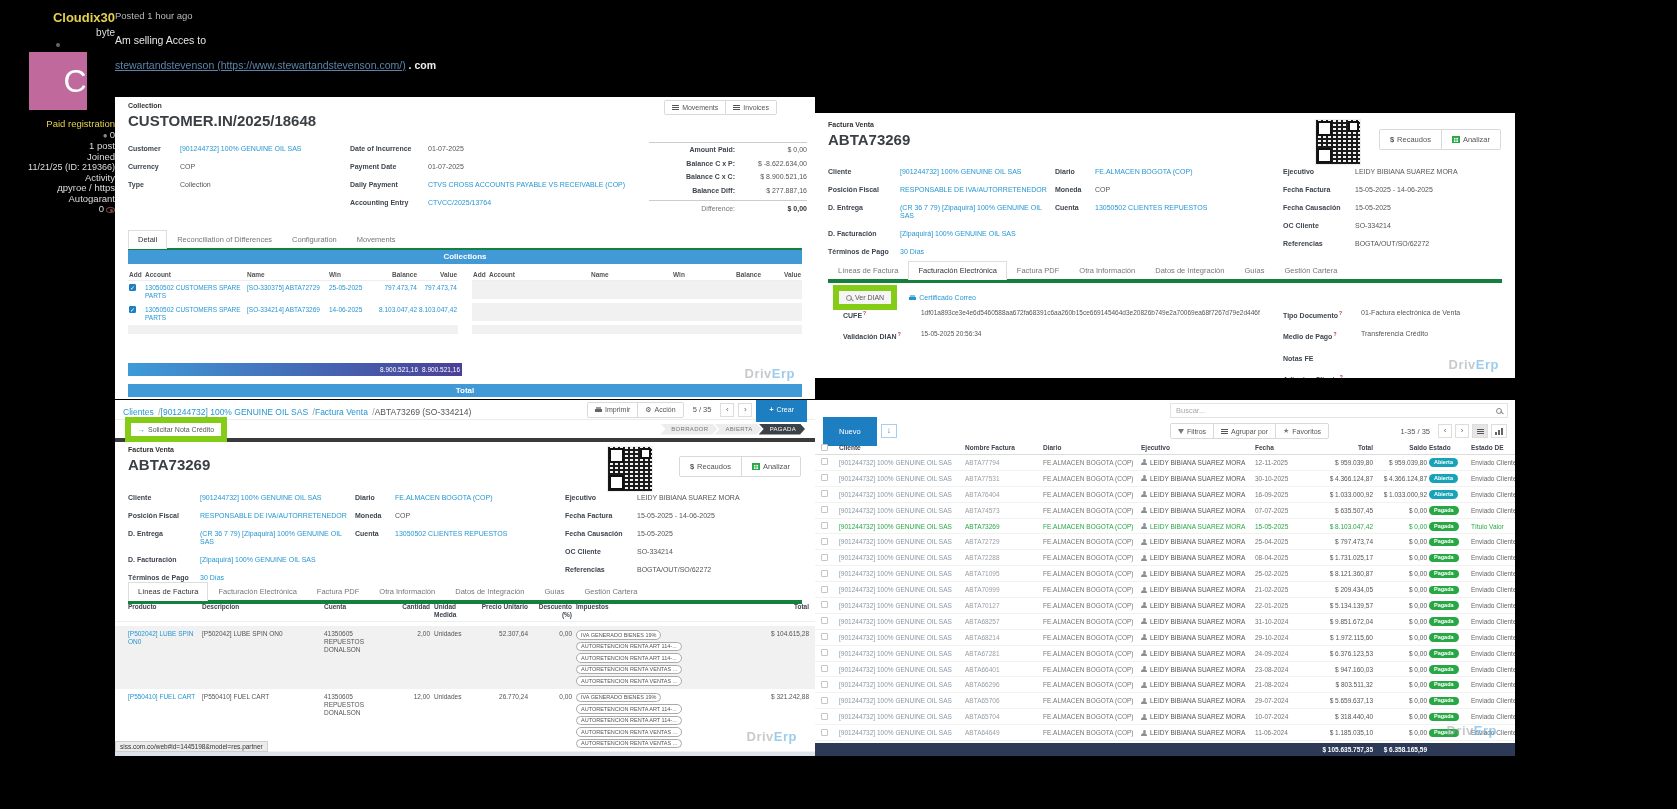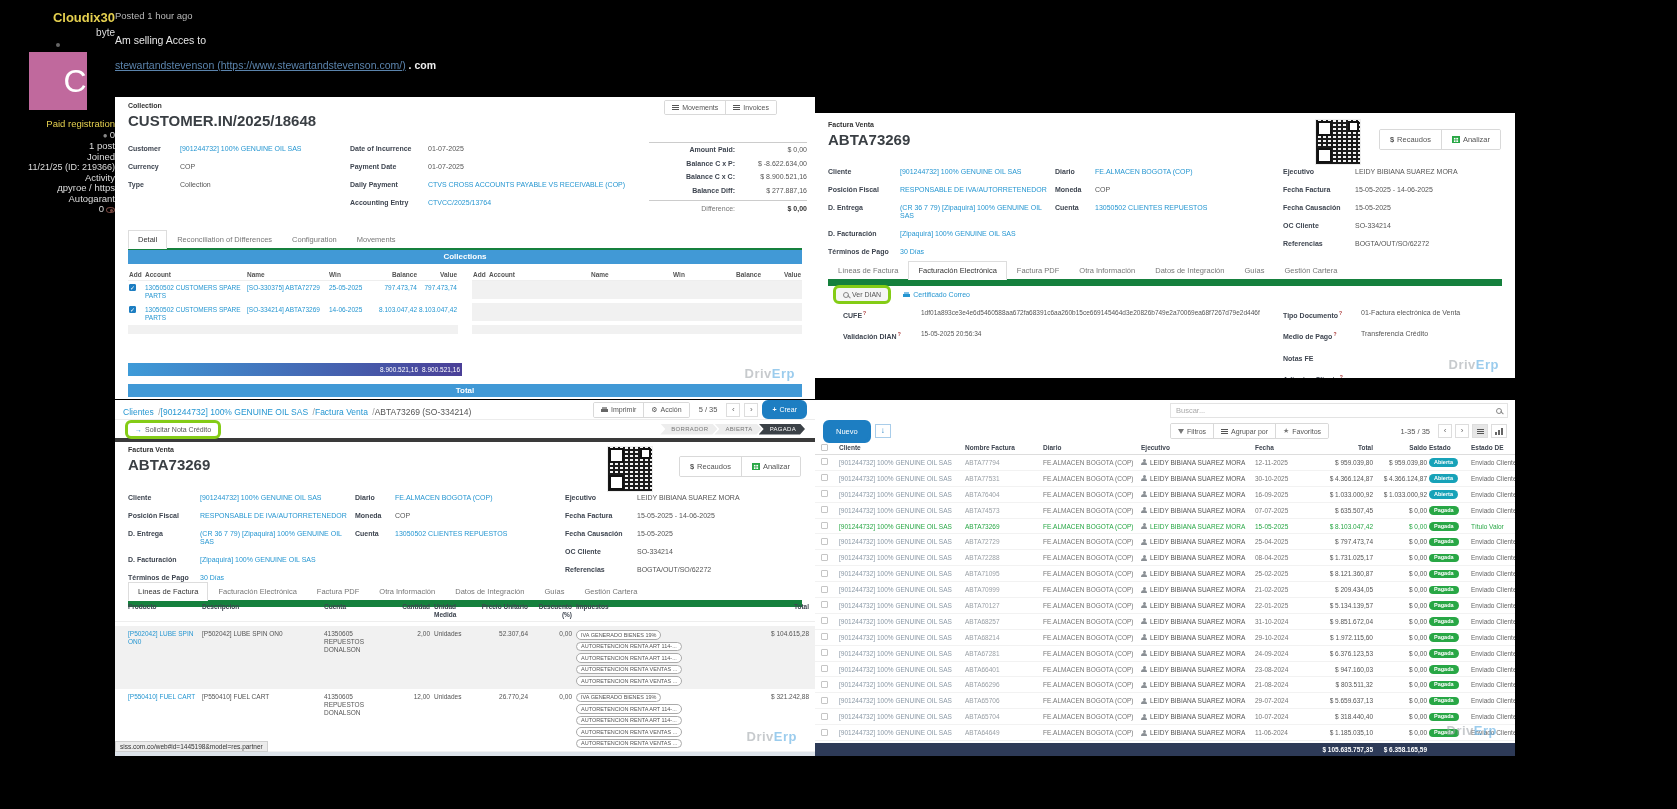--- a/index.html
+++ b/index.html
@@ -21,26 +21,26 @@
   .sline.small{font-size:9px;}
   .repdot{color:#888;font-size:8px;margin-right:2px;}
   .posthead{position:absolute;left:115px;top:10px;}
   .posted{font-size:9.5px;color:#b9b9b9;}
   .postline{font-size:10.5px;color:#e6e6e6;margin-top:13px;}
   .postlink{font-size:10.5px;color:var(--postlink);text-decoration:underline;}
   .postsuffix{font-size:10.5px;color:#eee;font-weight:bold;text-decoration:none;}
 
   
   .panel{position:absolute;background:#fff;overflow:hidden;}
-  .obtn{display:inline-flex;align-items:center;gap:3px;background:#fff;border:3px solid #84cc16;border-radius:6px;font-size:7px;color:#555;padding:3px 7px;white-space:nowrap;cursor:pointer;}
+  .obtn{display:inline-flex;align-items:center;gap:3px;background:#fff;border:6px solid #84cc16;border-radius:0;font-size:7px;color:#555;padding:3px 7px;white-space:nowrap;cursor:pointer;}
   .obtn.primary{background:var(--primary);border-color:var(--primary);color:#fff;}
   .bgrp{display:inline-flex;border:1px solid #d9d9d9;border-radius:2px;overflow:hidden;}
   .bgrp .obtn{border:none;border-left:1px solid #d9d9d9;border-radius:0;}
   .bgrp .obtn:first-child{border-left:none;}
-  .tabs{display:flex;border-bottom:7px solid #15803d;align-items:center;}
+  .tabs{display:flex;border-bottom:4px solid #15803d;align-items:center;}
   .tab{font-size:7.5px;color:#777;padding:4px 9px;white-space:nowrap;border:1px solid transparent;margin-bottom:-1px;cursor:pointer;}
   .tab.active{color:#333;background:#fff;border-color:#ddd #ddd #fff #ddd;}
   .frow{display:flex;margin-bottom:10px;font-size:7px;line-height:8px;}
   .flab{font-weight:bold;color:#3e4550;flex:0 0 72px;padding-right:4px;}
   .fval{color:#555;}
   .fval.lnk{color:var(--link);}
   .lnk{color:var(--link);}
   sup.help{font-size:5px;color:#a33;margin-left:1px;}
   .wm{position:absolute;font-size:13px;font-weight:bold;color:#9aa0a6;opacity:.55;letter-spacing:.5px;}
   .wm b{color:#4aa3df;}

